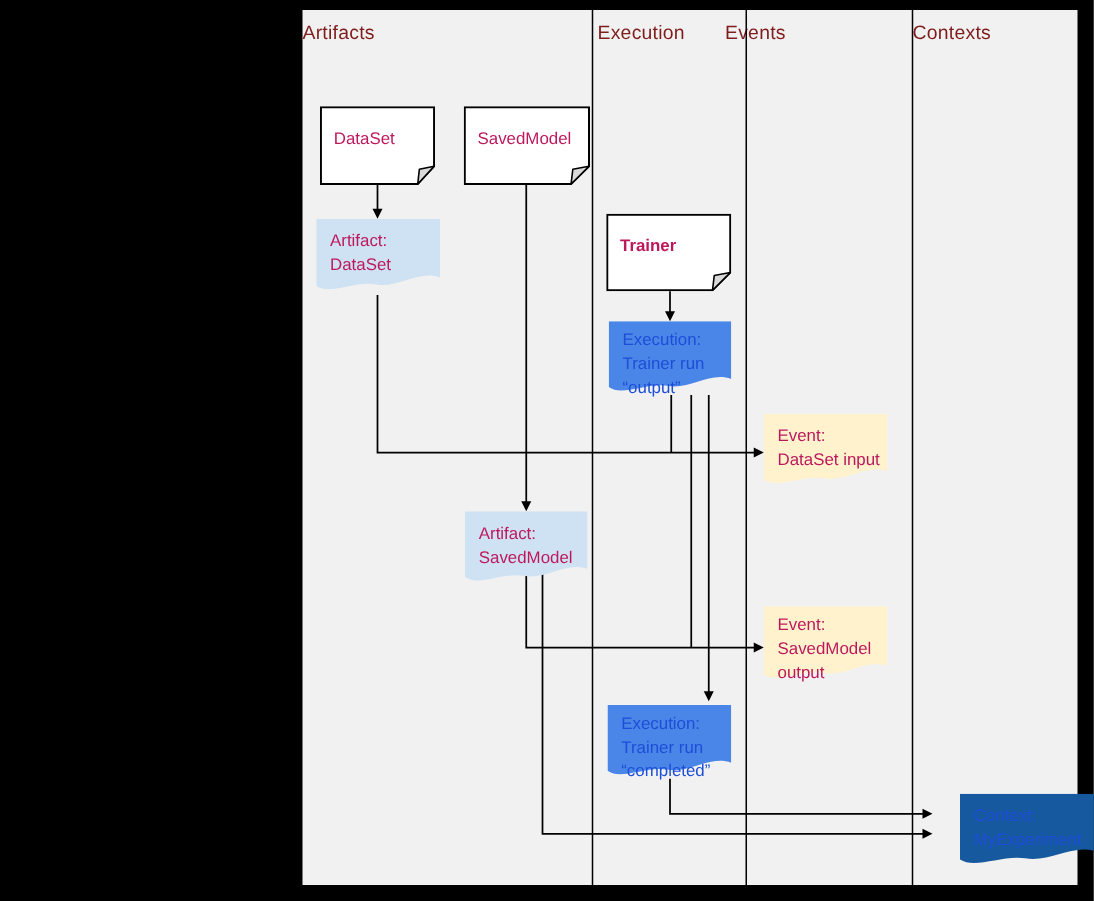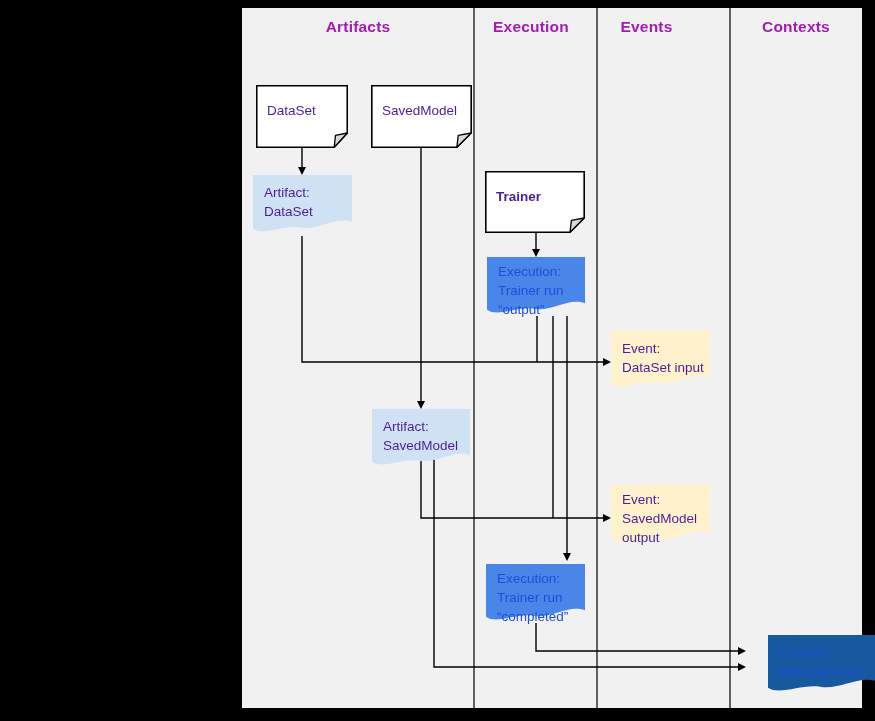--- a/index.html
+++ b/index.html
@@ -6,32 +6,32 @@
   body{
     width:875px;height:721px;background:#000;position:relative;overflow:hidden;
     font-family:"Liberation Sans", sans-serif;
   }
   .panel{
     position:absolute;left:242px;top:8px;width:620px;height:700px;
     background:#f1f1f1;
   }
   .wires{position:absolute;left:0;top:0;width:620px;height:700px;}
   .col-h{
-    position:absolute;top:10px;text-align:center;font-weight:bold;
-    font-size:15.5px;color:#a21caf;letter-spacing:.2px;
+    position:absolute;top:10px;text-align:left;font-weight:normal;
+    font-size:15.5px;color:#7f1d1d;letter-spacing:.2px;
   }
   .h1{left:0;width:232px;}
   .h2{left:236px;width:106px;}
   .h3{left:338px;width:133px;}
   .h4{left:488px;width:132px;}
   .node{position:absolute;}
   .node svg{position:absolute;left:0;top:0;width:100%;height:100%;display:block;}
   .txt{
     position:absolute;left:11px;top:8px;right:2px;
-    font-size:13.5px;line-height:19px;color:#4c1d95;
+    font-size:13.5px;line-height:19px;color:#be185d;
   }
   .txt span{display:block;white-space:nowrap;}
   .one{top:0;bottom:12px;display:flex;align-items:center;}
   .lighttext .txt{color:#1d4ed8;}
 </style>
 </head>
 <body>
 
 <div class="panel">
 

